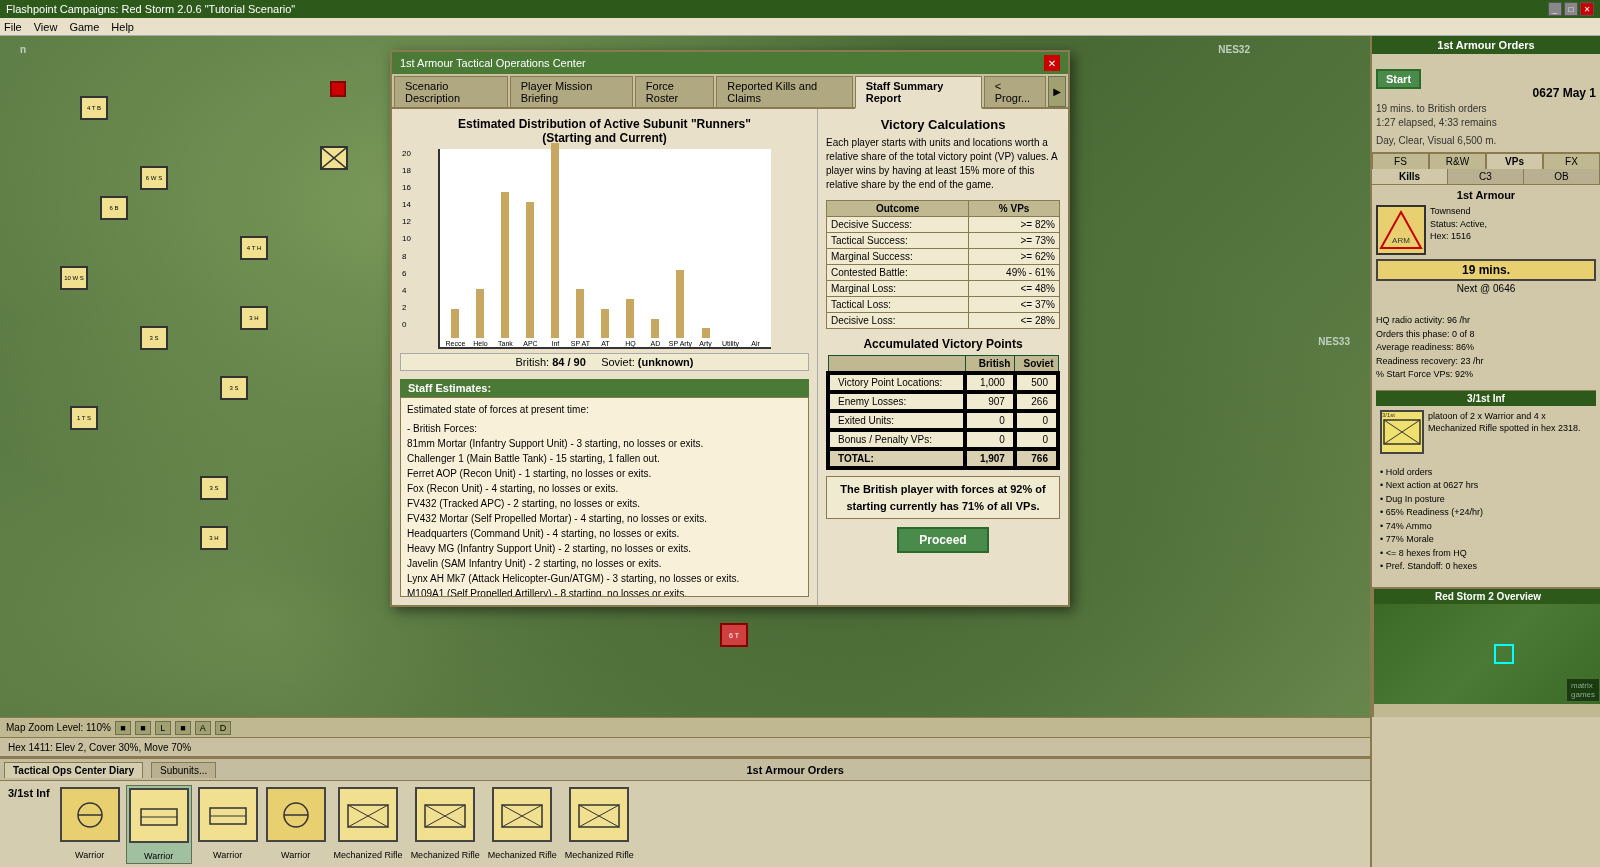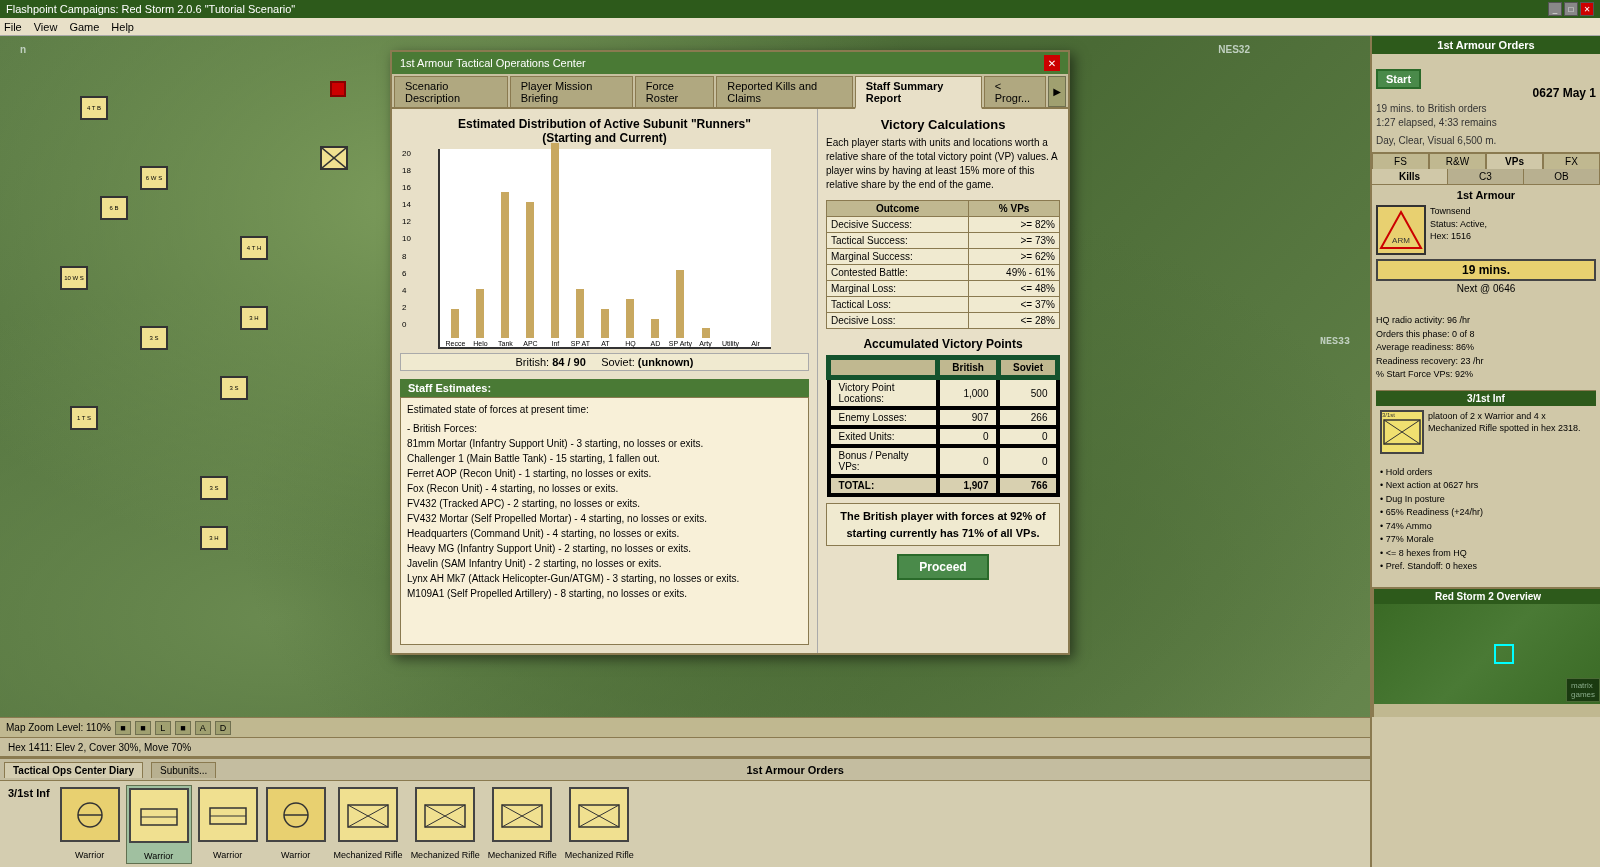--- a/index.html
+++ b/index.html
@@ -524,21 +524,21 @@
     #staff-estimates-header {
       background: #4a7a35;
       color: #fff;
       padding: 3px 8px;
       font-size: 11px;
       font-weight: bold;
     }
 
     #staff-estimates-body {
       border: 1px solid #8a7a50;
-      height: 248px;
+      height: 200px;
       overflow-y: scroll;
       padding: 4px 6px;
       font-size: 10px;
       background: #f8f0d8;
       line-height: 1.5;
     }
 
     #victory-section {
       margin-bottom: 8px;
     }
@@ -586,22 +586,22 @@
       margin-bottom: 4px;
     }
 
     #vp-table {
       width: 100%;
       border-collapse: collapse;
       font-size: 10px;
     }
     #vp-table th {
       background: #c0b890;
-      border: 5px solid #14532d;
-      padding: 2px 12px;
+      border: 1px solid #14532d;
+      padding: 2px 4px;
       text-align: right;
     }
     #vp-table th:first-child { text-align: left; }
     #vp-table td {
       border: 4px solid #000000;
       padding: 2px 8px;
       background: #f0ead0;
       text-align: right;
     }
     #vp-table td:first-child { text-align: left; }
@@ -702,21 +702,21 @@
   <span class="menu-item">Game</span>
   <span class="menu-item">Help</span>
 </div>
 
 <div id="main-container">
 
   <div id="map-area">
     <div id="map-bg"></div>
 
     <span class="grid-label" style="top:8px; right:120px;">NES32</span>
-    <span class="grid-label" style="top:300px; right:20px;font-family:Liberation Mono, monospace;">NES33</span>
+    <span class="grid-label" style="top:300px; right:20px;">NES33</span>
     <span class="grid-label" style="top:8px; left:20px;">n</span>
 
     <div class="map-unit british" style="top:110px; left:320px;">
       <svg width="24" height="20">
           <line x1="0" y1="0" x2="24" y2="20" stroke="#333" stroke-width="1.5"></line>
           <line x1="24" y1="0" x2="0" y2="20" stroke="#333" stroke-width="1.5"></line>
         </svg>
     </div>
     <div class="map-unit british" style="top:60px; left:80px;">
       <div style="font-size:6px;">4 T B</div>

